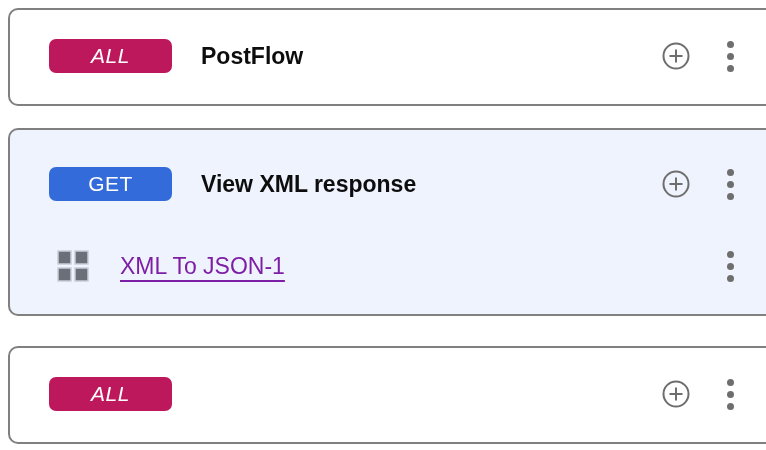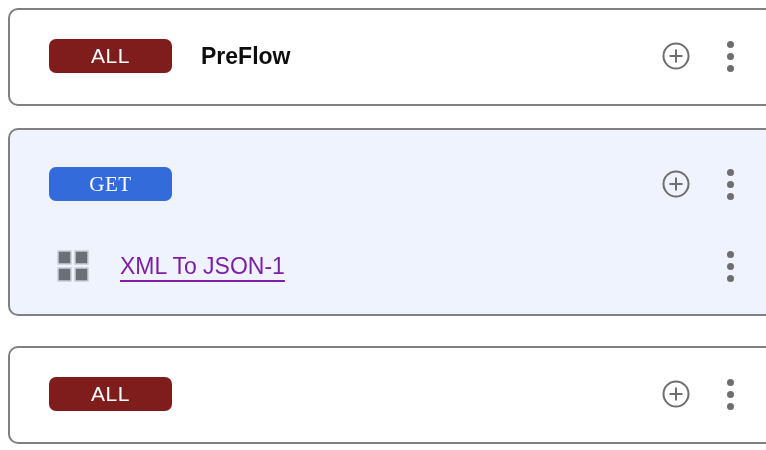--- a/index.html
+++ b/index.html
@@ -58,22 +58,22 @@
     border-radius: 7px;
     display: flex;
     align-items: center;
     justify-content: center;
     color: #ffffff;
     font-size: 21px;
     font-weight: 400;
     letter-spacing: 0.5px;
     flex: none;
   }
-  .method-all { background: #7f1d1d; }
-  .method-get { background: #336bdb; font-family: Liberation Serif, serif; }
+  .method-all { background: #be185d; font-style: italic; }
+  .method-get { background: #336bdb; }
 
   
   .flow-name {
     margin-left: 29px;
     font-size: 23px;
     font-weight: bold;
     color: #0d0d0d;
     white-space: nowrap;
   }
 
@@ -141,21 +141,21 @@
   }
 </style>
 </head>
 <body>
 
 <div id="app">
 
   <div class="flow-card card-postflow">
     <div class="flow-row row-primary">
       <span class="method-badge method-all">ALL</span>
-      <span class="flow-name">PreFlow</span>
+      <span class="flow-name">PostFlow</span>
 
       <div class="row-actions">
         <div class="icon-btn icon-add">
           <svg width="30" height="30" viewBox="0 0 30 30" aria-hidden="true">
             <circle cx="15" cy="15" r="12.5" fill="none" stroke="#6e6e6e" stroke-width="2"></circle>
             <line x1="15" y1="8.5" x2="15" y2="21.5" stroke="#6e6e6e" stroke-width="2"></line>
             <line x1="8.5" y1="15" x2="21.5" y2="15" stroke="#6e6e6e" stroke-width="2"></line>
           </svg>
         </div>
         <div class="kebab">
@@ -163,20 +163,21 @@
           <span class="dot"></span>
           <span class="dot"></span>
         </div>
       </div>
     </div>
   </div>
 
   <div class="flow-card card-getflow is-selected">
     <div class="flow-row row-primary">
       <span class="method-badge method-get">GET</span>
+      <span class="flow-name">View XML response</span>
 
       <div class="row-actions">
         <div class="icon-btn icon-add">
           <svg width="30" height="30" viewBox="0 0 30 30" aria-hidden="true">
             <circle cx="15" cy="15" r="12.5" fill="none" stroke="#6e6e6e" stroke-width="2"></circle>
             <line x1="15" y1="8.5" x2="15" y2="21.5" stroke="#6e6e6e" stroke-width="2"></line>
             <line x1="8.5" y1="15" x2="21.5" y2="15" stroke="#6e6e6e" stroke-width="2"></line>
           </svg>
         </div>
         <div class="kebab">

